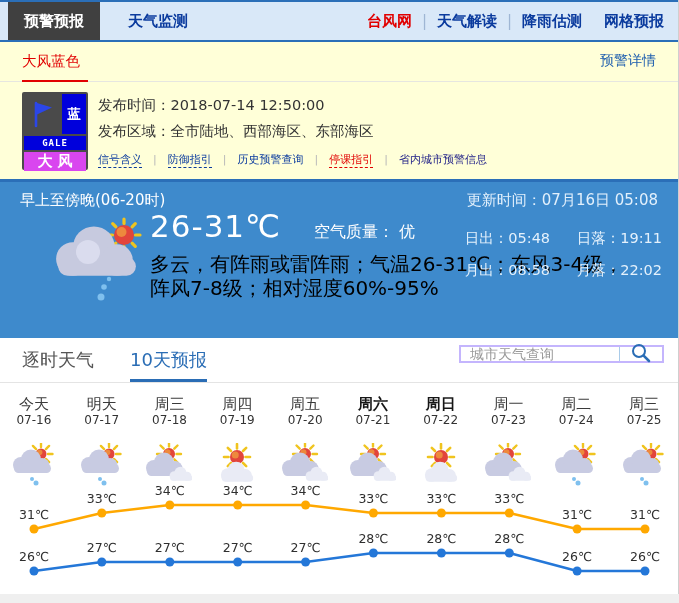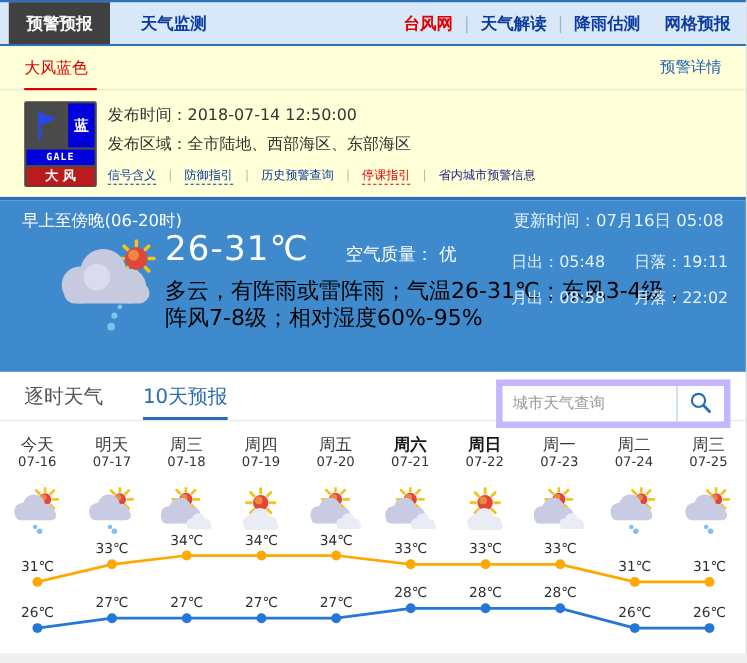--- a/index.html
+++ b/index.html
@@ -22,21 +22,21 @@
   .alert-bar { height:40px; border-bottom:1px solid #E6E6E0; position:relative; }
   .alert-title { position:absolute; left:22px; top:10px; color:#E10000; font-size:14.5px; }
   .alert-title-underline { position:absolute; left:22px; top:38px; width:66px; height:2px; background:#E10000; }
   .alert-detail { position:absolute; right:22px; top:10px; color:#1F5FAE; font-size:14px; text-decoration:none; cursor:pointer; }
   .warn-body { display:flex; padding:10px 0 0 22px; }
   .gale { width:66px; height:78px; background:#4A4A4A; display:grid; grid-template-rows:40px 14px 1fr; gap:2px; padding:2px; border-radius:2px; flex:none; }
   .gale-top { display:grid; grid-template-columns:1fr 24px; gap:2px; }
   .gale-flag { background:#4A4A4A; display:flex; align-items:center; justify-content:center; }
   .gale-badge { background:#0000DC; color:#fff; font-size:13px; font-weight:bold; display:flex; align-items:center; justify-content:center; text-decoration:underline; }
   .gale-code { background:#0000DC; color:#fff; font-size:9px; font-weight:bold; letter-spacing:1px; display:flex; align-items:center; justify-content:center; font-family:"DejaVu Sans Mono",monospace; }
-  .gale-name { background:#b91c1c; color:#fff; font-size:12px; font-weight:bold; display:flex; align-items:center; justify-content:center; white-space:pre; }
+  .gale-name { background:#d946ef; color:#fff; font-size:15px; font-weight:bold; display:flex; align-items:center; justify-content:center; white-space:pre; }
   .warn-texts { margin-left:10px; font-size:14.5px; color:#333; }
   .warn-row { line-height:26px; white-space:nowrap; }
   .warn-links { margin-top:8px; font-size:11px; white-space:nowrap; }
   .warn-links a { text-decoration:none; cursor:pointer; }
   .wl-blue { color:#0B3B9E; }
   .wl-navy { color:#232388; }
   .wl-red  { color:#E10000; }
   .dashed  { border-bottom:1px dashed currentColor; padding-bottom:1px; }
   .warn-links .sep2 { color:#B9B9B9; margin:0 11px; }
 
@@ -51,21 +51,21 @@
   .desc { position:absolute; left:150px; top:70px; font-size:20px; line-height:24px; color:#000000; white-space:nowrap; }
   .astro { position:absolute; right:16px; top:47px; font-size:14.5px; color:#E4F1FC; text-align:left; }
   .astro-row { margin-bottom:13px; white-space:nowrap; }
   .astro-item { display:inline-block; }
   .astro-item + .astro-item { margin-left:22px; }
 
   
   .ftabs { height:45px; border-bottom:1px solid #E4E4E4; display:flex; align-items:stretch; padding-left:22px; position:relative; }
   .ftab { display:flex; align-items:center; font-size:18px; color:#555; margin-right:36px; cursor:pointer; }
   .ftab.active { color:#2A6DB5; box-shadow:inset 0 -3px 0 #2A6DB5; }
-  .searchbox { position:absolute; right:14px; top:7px; display:flex; border:6px solid #c4b5fd; background:#fff; height:44px; }
+  .searchbox { position:absolute; right:14px; top:7px; display:flex; border:2px solid #c4b5fd; background:#fff; height:18px; }
   .searchbox input { border:none; outline:none; width:158px; padding:0 9px; font-size:14px; color:#333; font-family:inherit; }
   .searchbox input::placeholder { color:#999; }
   .search-btn { width:43px; border:none; border-left:1px solid #A9CBE9; background:#fff; display:flex; align-items:center; justify-content:center; cursor:pointer; }
 
   .days { display:flex; }
   .day-col { width:67.9px; text-align:center; }
   .day-name { display:block; padding-top:12px; font-size:15px; color:#3A3A3A; height:30px; }
   .day-name.bold { font-weight:bold; color:#161616; }
   .day-date { display:block; font-size:12px; color:#333; height:26px; }
   .day-icon { display:block; height:46px; padding-top:4px; }

